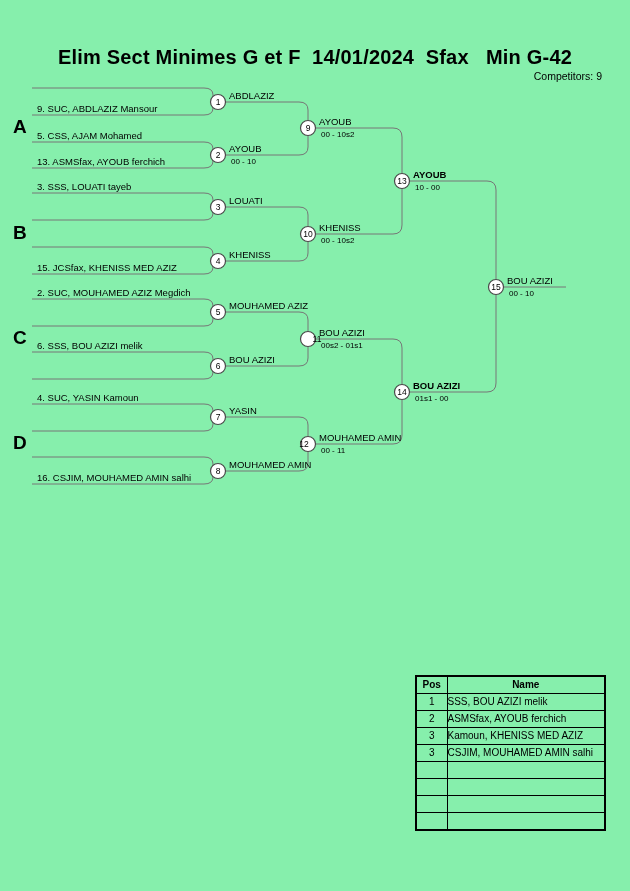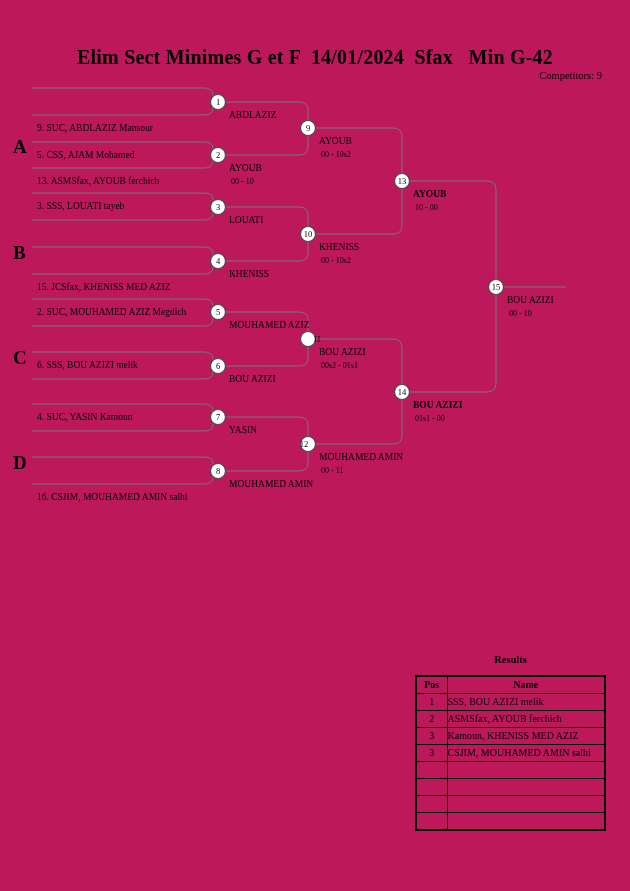--- a/index.html
+++ b/index.html
@@ -1,20 +1,20 @@
 <!DOCTYPE html>
 <html><head>
 <meta charset="utf-8">
 <style>
   html,body { margin:0; padding:0; background:#fff; }
   .page {
-    position:relative; width:630px; height:891px; background:#be185d;
-    font-family:Liberation Serif, serif; color:#000; overflow:hidden;
-  }
-  .abs { position:absolute; white-space:nowrap;margin-top:20px; }
+    position:relative; width:630px; height:891px; background:#86efac;
+    font-family:Liberation Sans, sans-serif; color:#000; overflow:hidden;
+  }
+  .abs { position:absolute; white-space:nowrap; }
   .title {
     position:absolute; left:0; top:46px; width:630px; text-align:center;
     font-size:20px; font-weight:bold; white-space:pre; letter-spacing:0.2px;
   }
   .competitors { position:absolute; top:70px; right:28px; font-size:10.5px; }
   .section-label { font-size:19px; font-weight:bold; line-height:19px; }
   .slot-name, .winner-name { font-size:9.5px; line-height:13px; height:13px; }
   .winner-name.bold { font-weight:bold; }
   .score { font-size:8px; line-height:10px; }
   .match-num {
@@ -167,21 +167,20 @@
   <div class="abs score" style="left:415px; top:183px;">10 - 00</div>
 
   <div class="match-num" style="left:394px; top:384px;">14</div>
   <div class="abs winner-name bold" style="left:413px; top:379px;">BOU AZIZI</div>
   <div class="abs score" style="left:415px; top:394px;text-align:right;">01s1 - 00</div>
 
   <div class="match-num" style="left:488px; top:279px;">15</div>
   <div class="abs winner-name" style="left:507px; top:274px;">BOU AZIZI</div>
   <div class="abs score" style="left:509px; top:289px;">00 - 10</div>
 
-  <div class="results-title">Results</div>
   <table class="results">
     <colgroup>
         <col class="pos-col">
         <col>
       </colgroup>
     <tbody>
         <tr>
       <th>Pos</th>
       <th>Name</th>
     </tr>

